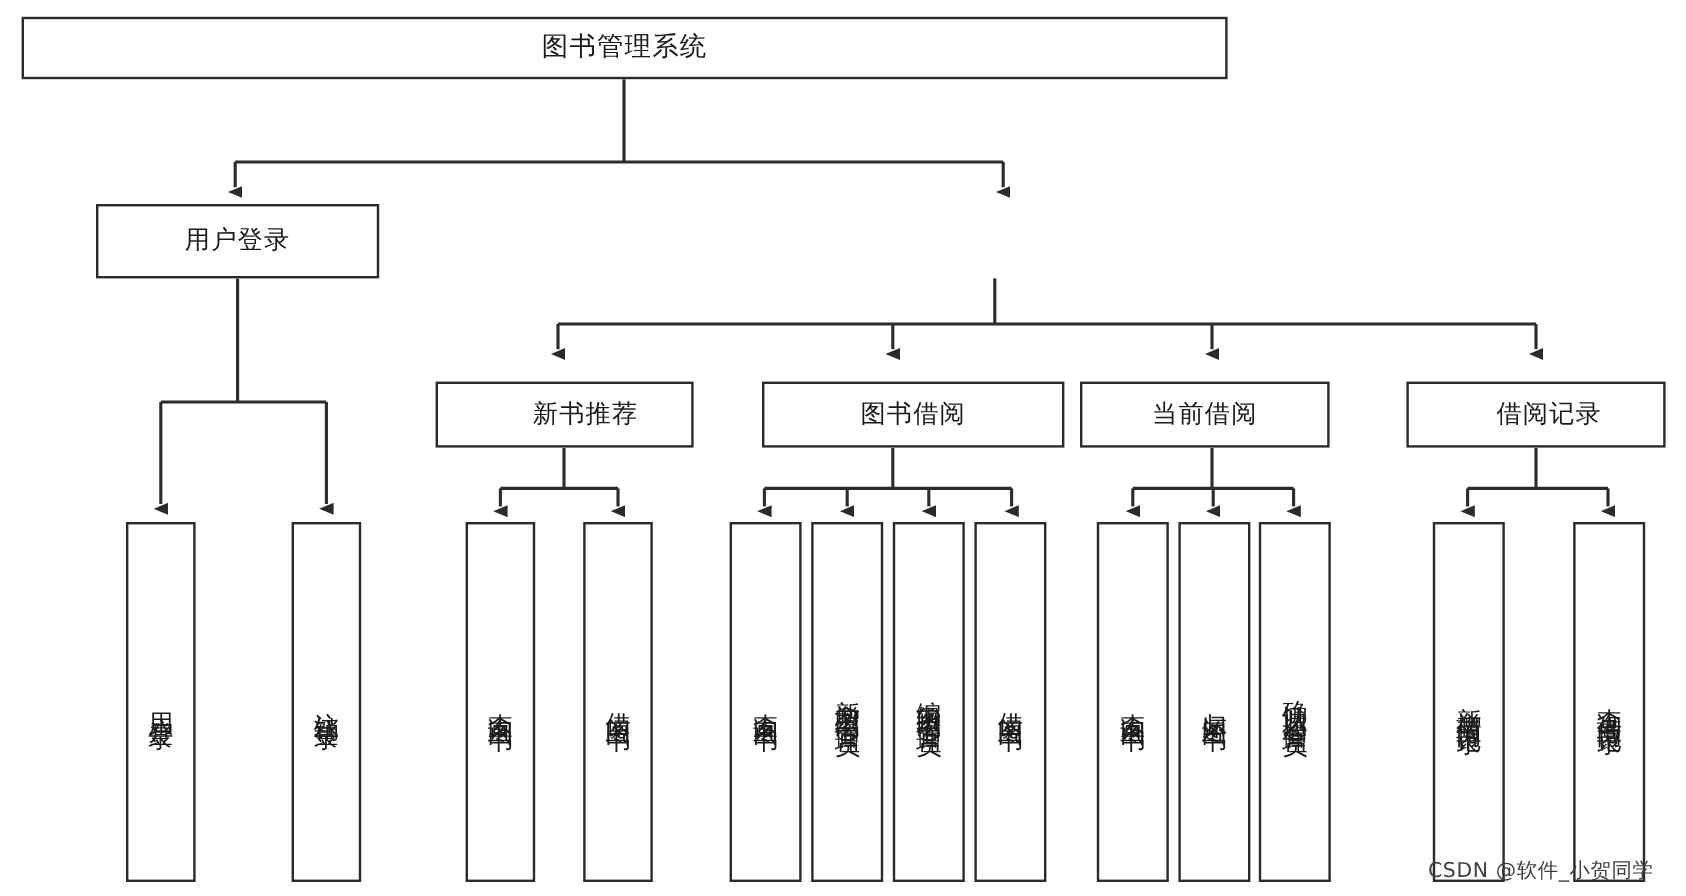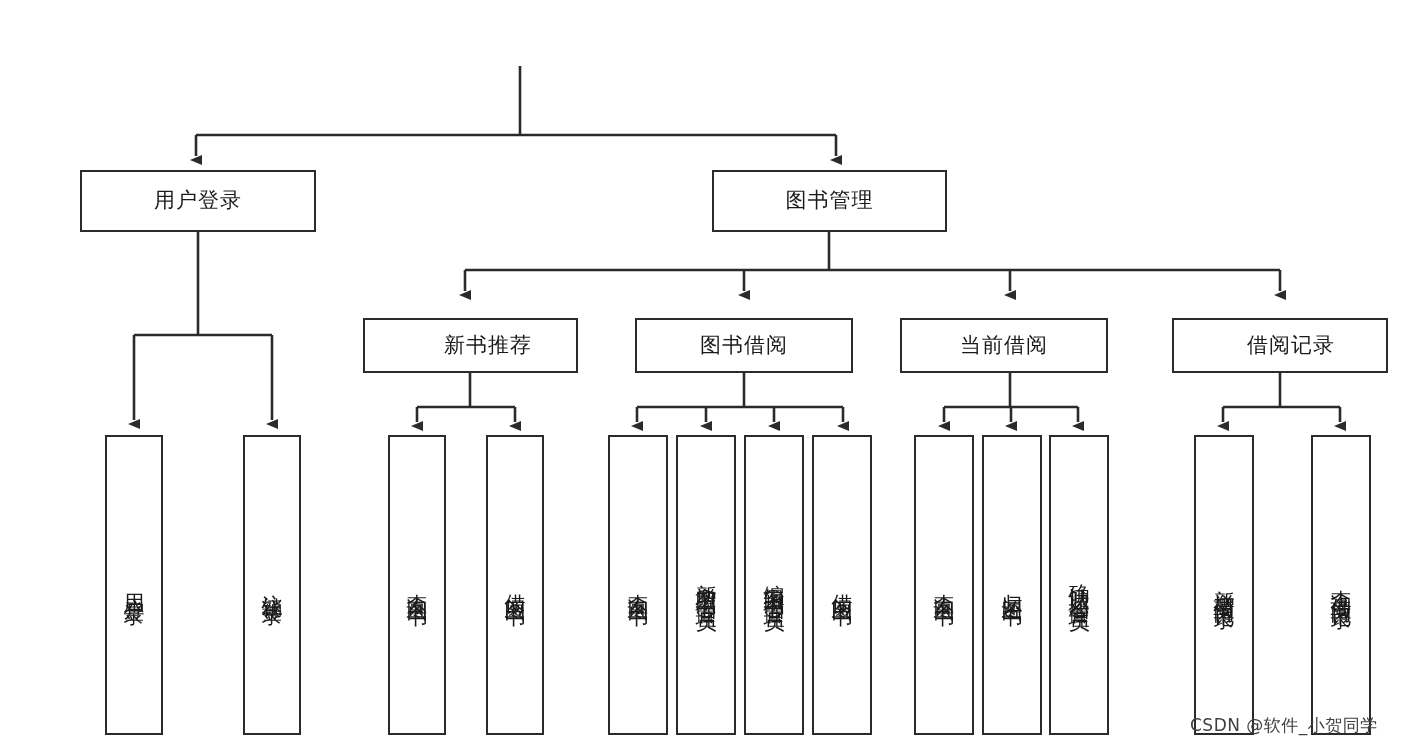--- a/index.html
+++ b/index.html
@@ -116,34 +116,34 @@
       <path d="M1011,407 L1011,422" marker-end="url(#arrow)"></path>
       <path d="M1078,407 L1078,422" marker-end="url(#arrow)"></path>
 
       <path d="M1280,373 L1280,407"></path>
       <path d="M1223,407 L1340,407"></path>
       <path d="M1223,407 L1223,422" marker-end="url(#arrow)"></path>
       <path d="M1340,407 L1340,422" marker-end="url(#arrow)"></path>
     </g>
   </svg>
 
+  <div class="node node-h node-root" style="left:18px; top:14px; width:1005px; height:52px;">
+    <span>图书管理系统</span>
+  </div>
 
   <div class="node node-h" style="left:80px; top:170px; width:236px; height:62px;">
     <span>用户登录</span>
   </div>
 
-  <div class="node node-h" style="left:712px; top:170px; width:235px; height:62px;">
-    <span>图书管理</span>
-  </div>
 
   <div class="node node-h" style="left:363px; top:318px; width:215px; height:55px;padding-left:35px;">
     <span>新书推荐</span>
   </div>
 
-  <div class="node node-h" style="left:635px; top:318px; width:218px; height:55px;">
+  <div class="node node-h" style="left:635px; top:318px; width:252px; height:55px;">
     <span>图书借阅</span>
   </div>
 
   <div class="node node-h" style="left:900px; top:318px; width:208px; height:55px;">
     <span>当前借阅</span>
   </div>
 
   <div class="node node-h" style="left:1172px; top:318px; width:216px; height:55px;padding-left:22px;">
     <span>借阅记录</span>
   </div>

